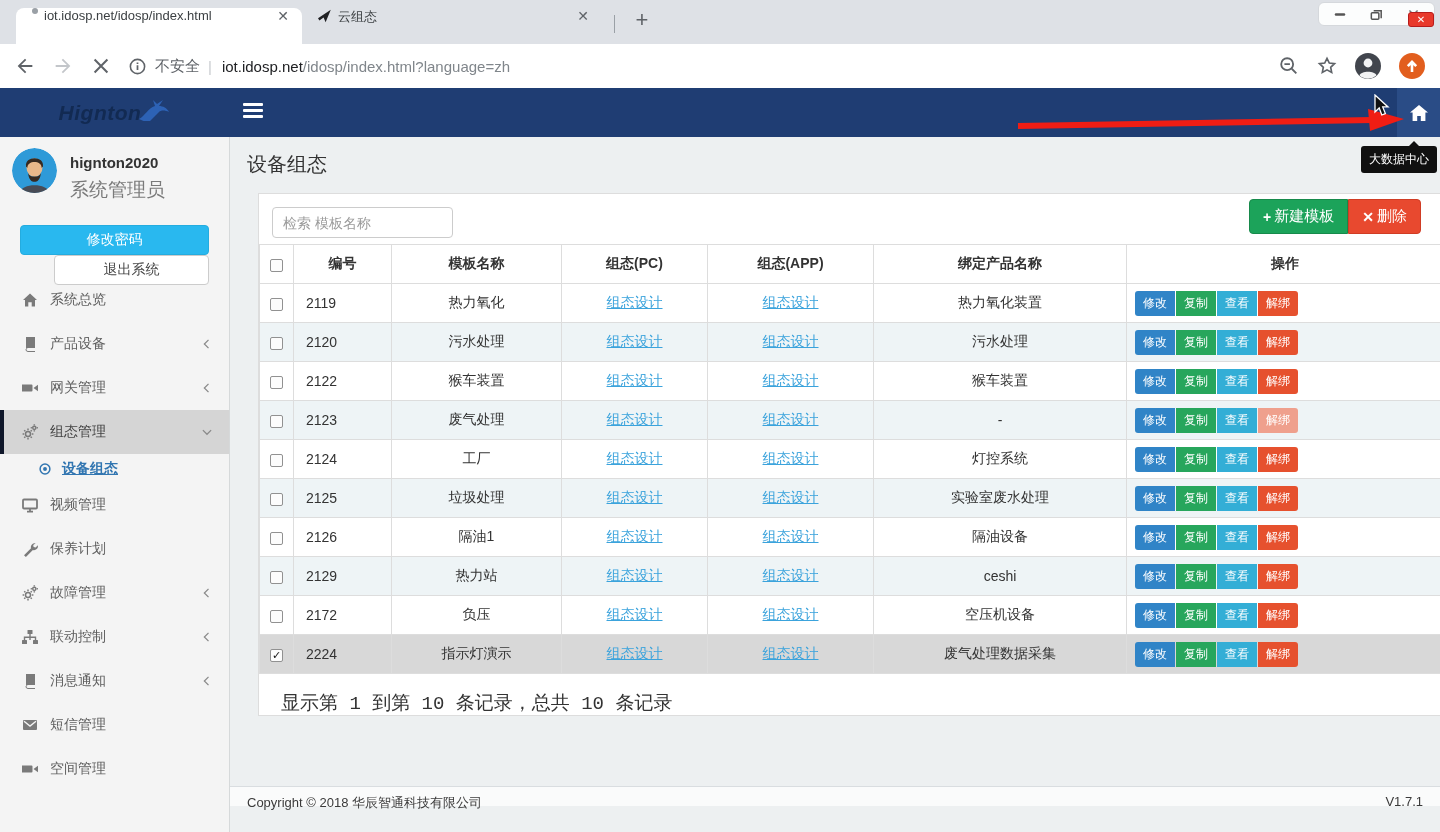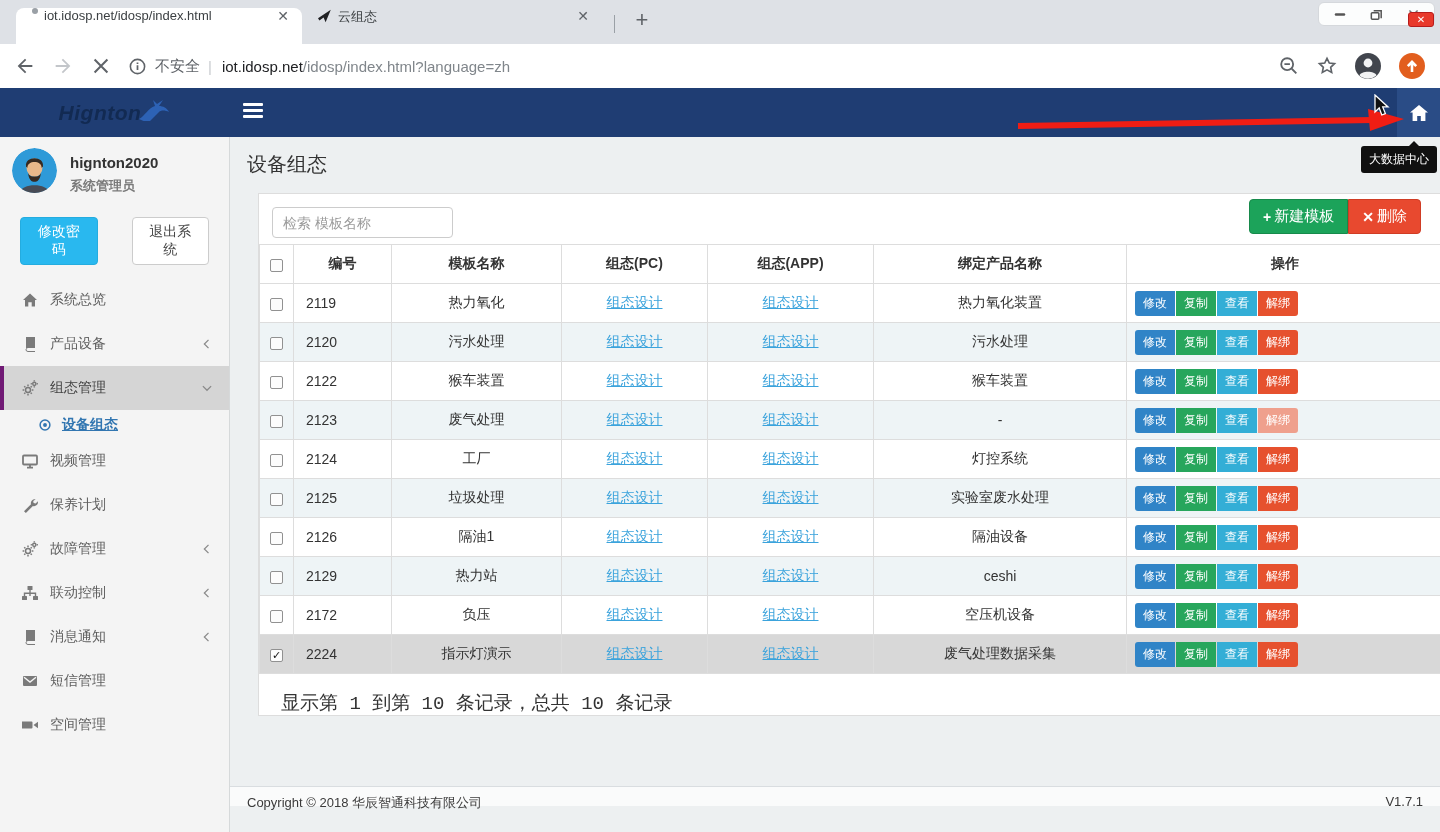--- a/index.html
+++ b/index.html
@@ -42,29 +42,29 @@
   .hamburger { position:absolute; left:13px; top:15px; width:20px; height:18px; cursor:pointer; }
   .hamburger span { display:block; height:3px; background:#fff; margin-bottom:3px; border-radius:1px; }
   .home-btn { position:absolute; right:0; top:0; width:43px; height:49px; background:#2a4c86; display:flex; align-items:center; justify-content:center; }
   .home-btn svg { width:20px; height:20px; }
 
   
   .sidebar { position:absolute; left:0; top:49px; width:230px; height:695px; background:#f4f4f4; border-right:1px solid #d6d9da; }
   .userpanel { padding:10px 12px 0; }
   .u-avatar { position:absolute; left:12px; top:11px; width:45px; height:45px; border-radius:50%; overflow:hidden; }
   .u-name { margin-left:58px; padding-top:7px; font-size:15px; font-weight:bold; color:#333; }
-  .u-role { margin-left:58px; padding-top:6px; font-size:13px; color:#7a7a7a;font-weight:bold; }
-  .u-btns { display:flex; margin:22px 8px 0; }
+  .u-role { margin-left:58px; padding-top:6px; font-size:19px; color:#7a7a7a; }
+  .u-btns { display:flex; margin:22px 8px 0;flex-direction:column; }
   .btn-pwd { background:#29b8ef; color:#fff; border:1px solid #24acdf; border-radius:4px; font-size:14px; padding:5px 14px; }
   .btn-out { background:#fff; color:#444; border:1px solid #ccc; border-radius:4px; font-size:14px; padding:5px 14px; margin-left:34px; }
   .menu { position:absolute; left:0; top:141px; width:229px; }
   .m-item { position:relative; height:44px; display:flex; align-items:center; padding-left:22px; color:#5f5f5f; font-size:14px; cursor:pointer; }
   .m-item .ic { width:16px; height:16px; margin-right:12px; color:#7a7a7a; flex:none; }
   .m-item .chev { position:absolute; right:16px; width:12px; height:12px; color:#8a8a8a; }
-  .m-item.active { background:#d5d5d5; border-left:4px solid #701a75; padding-left:18px; color:#444; }
+  .m-item.active { background:#d5d5d5; border-left:4px solid #0f172a; padding-left:18px; color:#444; }
   .m-sub { position:relative; height:29px; display:flex; align-items:center; padding-left:38px; color:#666; font-size:14px; cursor:pointer; }
   .m-sub .ic { width:14px; height:14px; margin-right:10px; color:#8a8a8a; flex:none; }
   .m-sub.active { color:#3276b1; }
   .m-sub.active .ic { color:#3276b1; }
   .m-sub.active .lbl { text-decoration:underline; font-weight:bold; }
 
   
   .main { position:absolute; left:230px; top:49px; right:0; bottom:0; background:#edf0f1; overflow:hidden; }
   .page-title { margin:14px 0 0 17px; font-size:20px; font-weight:normal; color:#333; }
   .panel { position:absolute; left:28px; top:56px; width:1187px; height:523px; background:#fff; border:1px solid #ddd; }
@@ -231,20 +231,29 @@
           </div>
           <div class="m-item">
             <svg class="ic" viewBox="0 0 16 16">
               <path d="M4 1h9v11H6.2A2.2 2.2 0 0 0 4 14.2zM4.6 13.1a1.6 1.6 0 0 0 1.6 1.9H13v1H6.2A2.6 2.6 0 0 1 3.6 13z" fill="currentColor"></path>
             </svg>
             <span class="lbl">产品设备</span>
             <svg class="chev" viewBox="0 0 16 16">
               <path d="M10 2.5 4.5 8 10 13.5" fill="none" stroke="currentColor" stroke-width="1.7"></path>
             </svg>
           </div>
+          <div class="m-item">
+            <svg class="ic" viewBox="0 0 16 16">
+              <path d="M0 4.5h9.5a1 1 0 0 1 1 1v5a1 1 0 0 1-1 1H0zM11.5 8l4.5-3.2v6.4z" fill="currentColor"></path>
+            </svg>
+            <span class="lbl">网关管理</span>
+            <svg class="chev" viewBox="0 0 16 16">
+              <path d="M10 2.5 4.5 8 10 13.5" fill="none" stroke="currentColor" stroke-width="1.7"></path>
+            </svg>
+          </div>
           <div class="m-item active">
             <svg class="ic" viewBox="0 0 16 16">
               <g fill="none" stroke="currentColor" stroke-width="1.5">
                 <circle cx="6" cy="10" r="2.5"></circle>
                 <path d="M6 6.2V4.6M6 13.8v1.6M2.2 10H.6M9.8 10h1.6M3.3 7.3 2.2 6.2M8.7 12.7l1.1 1.1M8.7 7.3l1.1-1.1M3.3 12.7l-1.1 1.1"></path>
                 <circle cx="12.3" cy="3.8" r="1.6"></circle>
                 <path d="M12.3 1.4V.2M12.3 6.2v1.2M9.9 3.8H8.7M14.7 3.8h1.2"></path>
               </g>
             </svg>
             <span class="lbl">组态管理</span>

